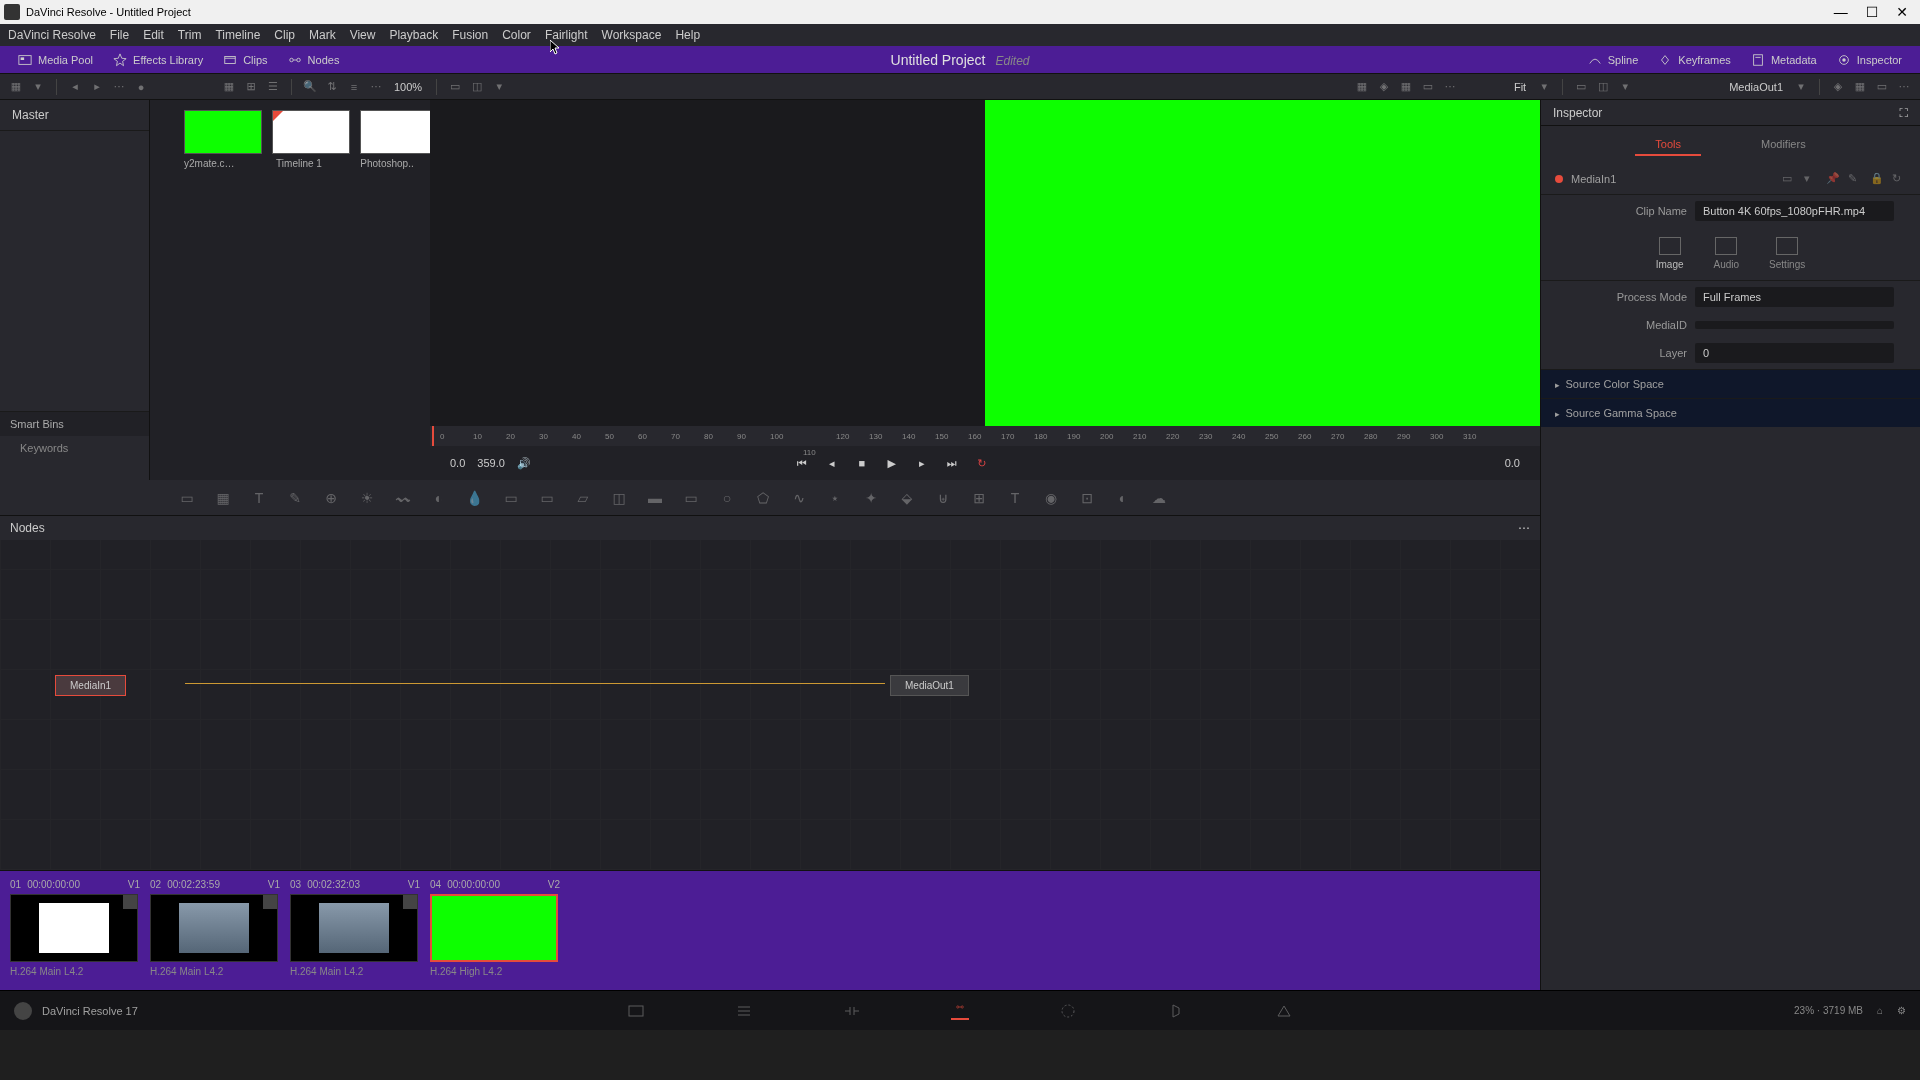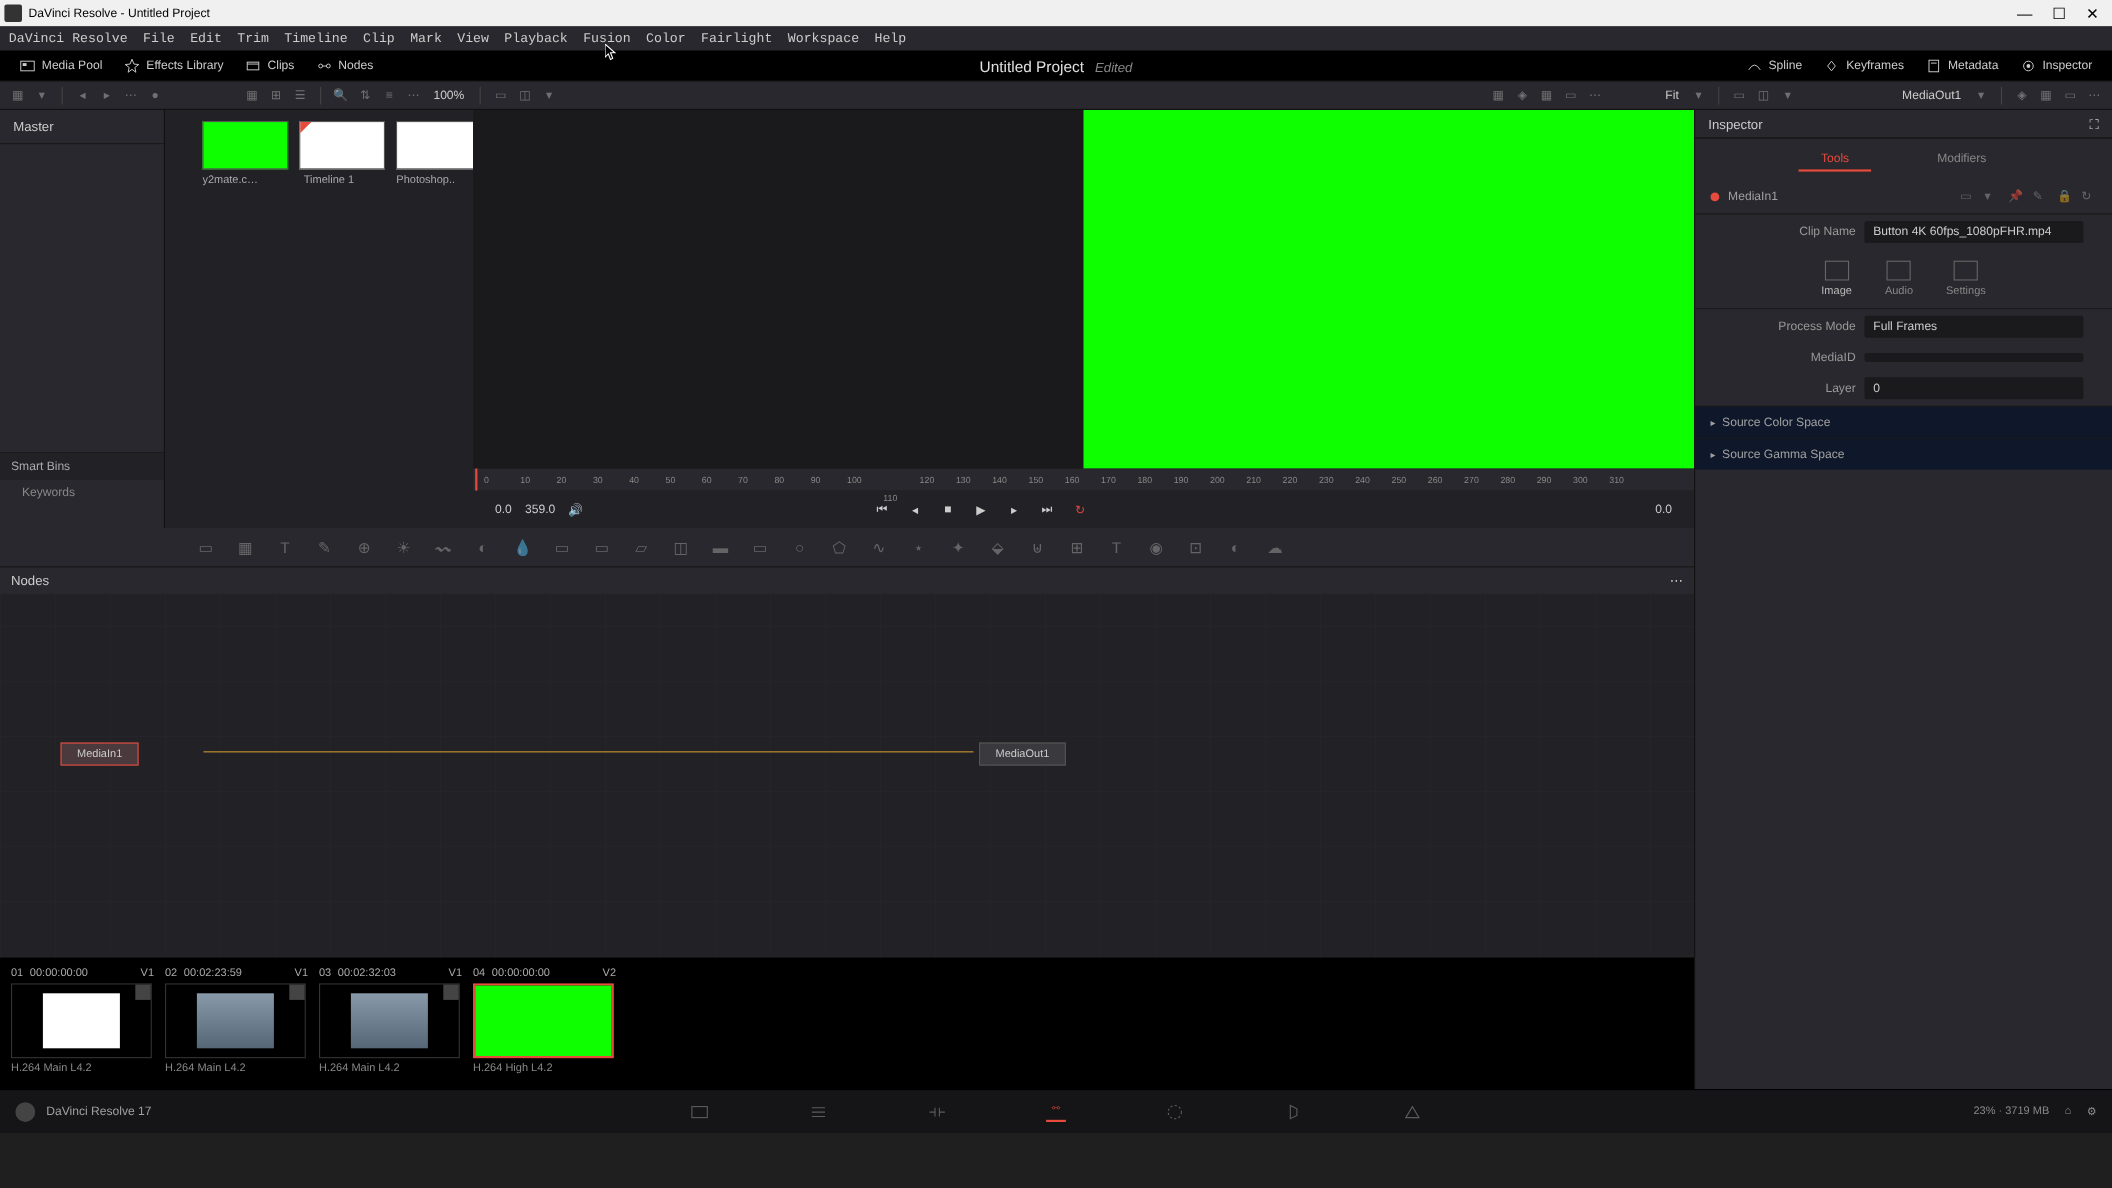--- a/index.html
+++ b/index.html
@@ -6,24 +6,24 @@
 body { background: #1f1f1f; color: #a0a0a0; font-size: 11px; overflow: hidden; width: 1920px; height: 1080px; }
 
 
 .titlebar { height: 24px; background: #f0f0f0; display: flex; align-items: center; padding: 0 4px; color: #000; }
 .titlebar .logo { width: 16px; height: 16px; background: #333; border-radius: 2px; margin-right: 6px; }
 .titlebar .wincontrols { margin-left: auto; display: flex; gap: 18px; padding-right: 8px; }
 .titlebar .wincontrols span { cursor: pointer; font-size: 14px; }
 
 
 .menubar { height: 22px; background: #28282e; display: flex; align-items: center; padding: 0 8px; gap: 14px; font-size: 12px; color: #ccc; }
-.menubar span { cursor: pointer; font-family: Liberation Mono, monospace; }
-
-
-.topbar { height: 28px; background: #000000; border-bottom: 1px solid #111; display: flex; align-items: center; padding: 0 8px; }
+.menubar span { cursor: pointer; }
+
+
+.topbar { height: 28px; background: #4c1d95; border-bottom: 1px solid #111; display: flex; align-items: center; padding: 0 8px; }
 .topbar .btn { display: flex; align-items: center; gap: 6px; padding: 3px 10px; cursor: pointer; color: #ccc; }
 .topbar .btn .icn { width: 14px; height: 14px; display: inline-block; }
 .topbar .center { position: absolute; left: 50%; transform: translateX(-50%); display: flex; align-items: baseline; gap: 10px; }
 .topbar .pname { color: #e0e0e0; font-size: 14px; }
 .topbar .pstatus { color: #888; font-size: 12px; font-style: italic; }
 .topbar .right { margin-left: auto; display: flex; }
 
 
 .secbar { height: 26px; background: #28282e; border-bottom: 1px solid #111; display: flex; align-items: center; padding: 0 8px; gap: 6px; }
 .sb-icon { width: 16px; height: 16px; cursor: pointer; opacity: 0.6; display: flex; align-items: center; justify-content: center; }
@@ -90,21 +90,21 @@
 
 .nodesarea { background: #212126; position: relative; }
 .nodesarea .header { height: 24px; padding: 4px 10px; background: #28282e; font-size: 12px; color: #ccc; display: flex; align-items: center; }
 .nodesarea .header .dots { margin-left: auto; }
 .nodegraph { height: 330px; position: relative; background: #212126; background-image: repeating-linear-gradient(0deg, #252529 0 1px, transparent 1px 50px), repeating-linear-gradient(90deg, #252529 0 1px, transparent 1px 50px); }
 .node { position: absolute; background: #3a3a3e; border: 1px solid #555; padding: 4px 14px; font-size: 10px; color: #ccc; }
 .node.sel { border: 1px solid #e64b3c; background: #4a3a3e; }
 .conn { position: absolute; height: 1px; background: #cc9933; }
 
 
-.bottomclips { height: 120px; background: #000000; padding: 8px 10px; display: flex; gap: 10px; border-top: 1px solid #111; }
+.bottomclips { height: 120px; background: #4c1d95; padding: 8px 10px; display: flex; gap: 10px; border-top: 1px solid #111; }
 .bclip { width: 130px; }
 .bclip .header { display: flex; gap: 6px; font-size: 10px; color: #aaa; margin-bottom: 4px; }
 .bclip .thumbwrap { width: 128px; height: 68px; background: #000; display: flex; align-items: center; justify-content: center; border: 1px solid #333; position: relative; }
 .bclip.active .thumbwrap { border: 2px solid #e64b3c; }
 .bclip .thmb { width: 70px; height: 50px; background: #fff; }
 .bclip .thmb.full-green { width: 100%; height: 100%; background: #0dff00; }
 .bclip .codec { font-size: 10px; color: #888; margin-top: 4px; }
 .bclip .corner { position: absolute; top: 0; right: 0; width: 14px; height: 14px; background: #444; }
 
 

